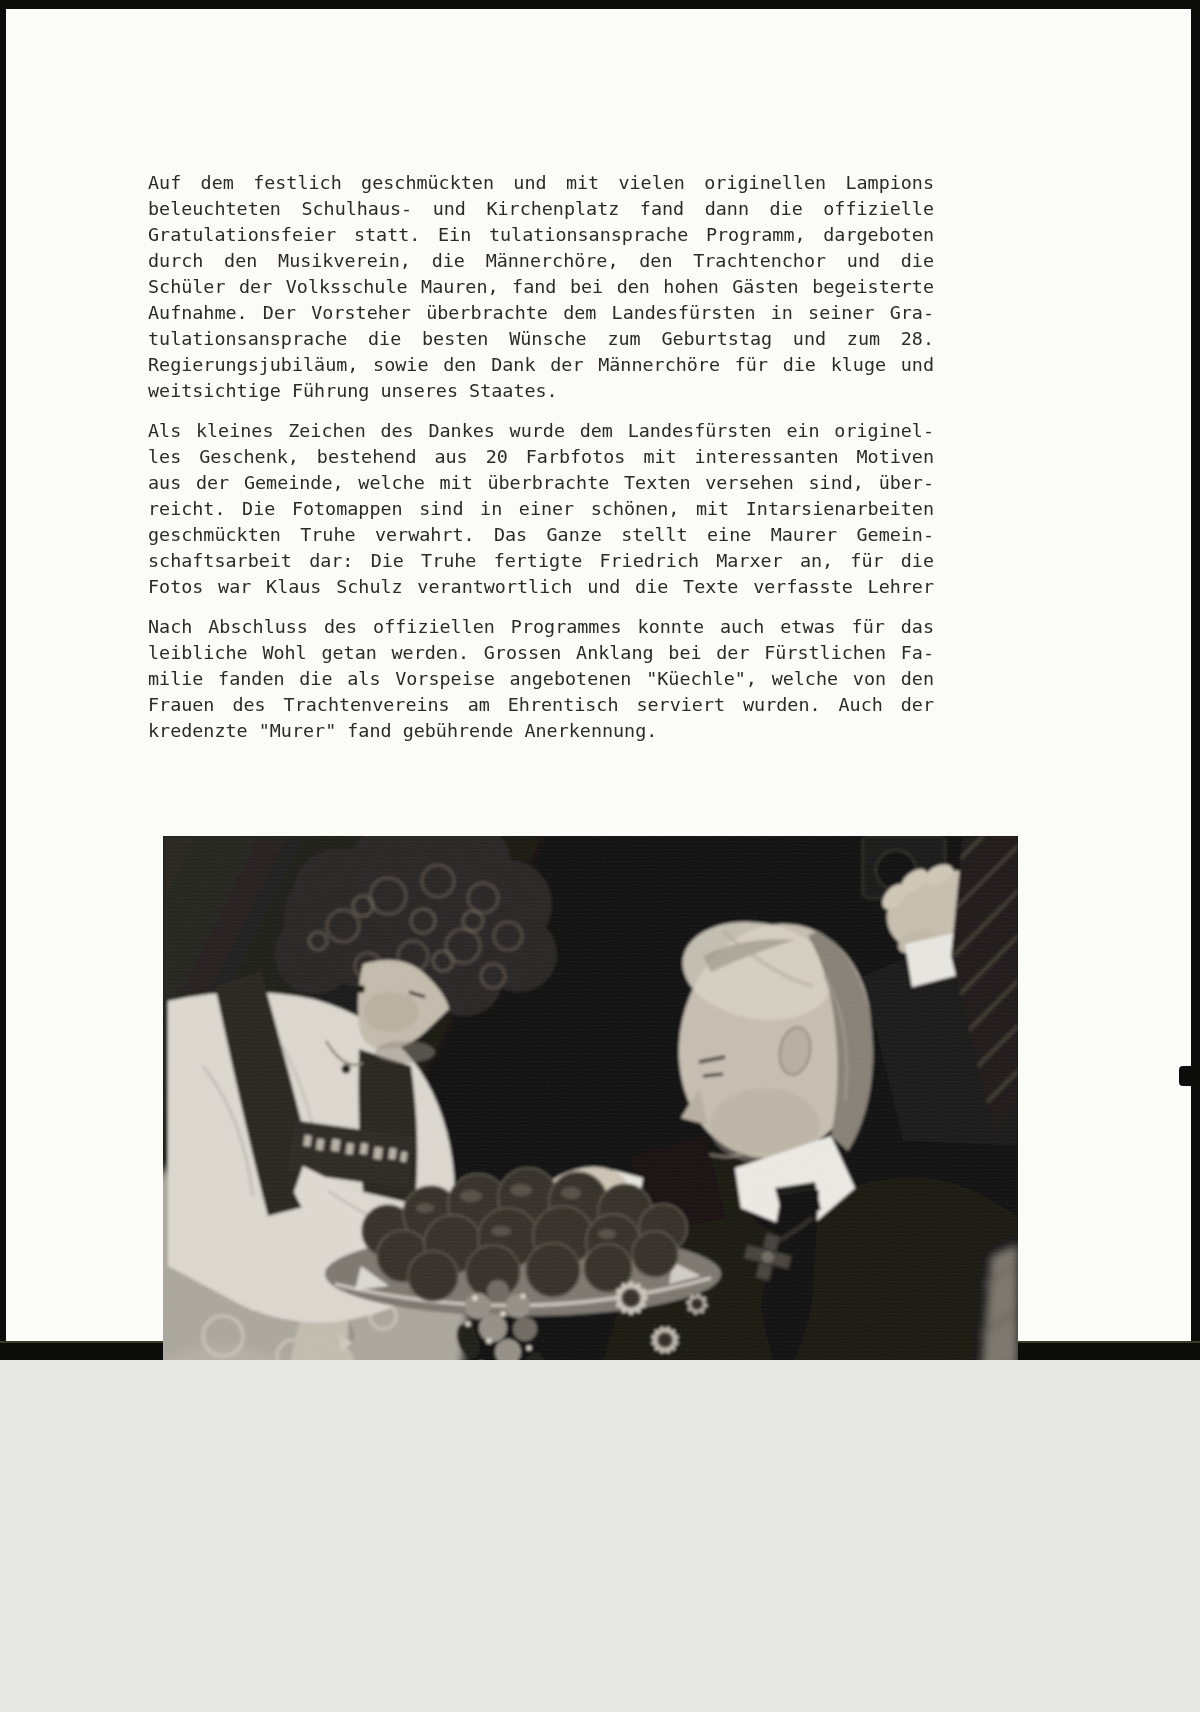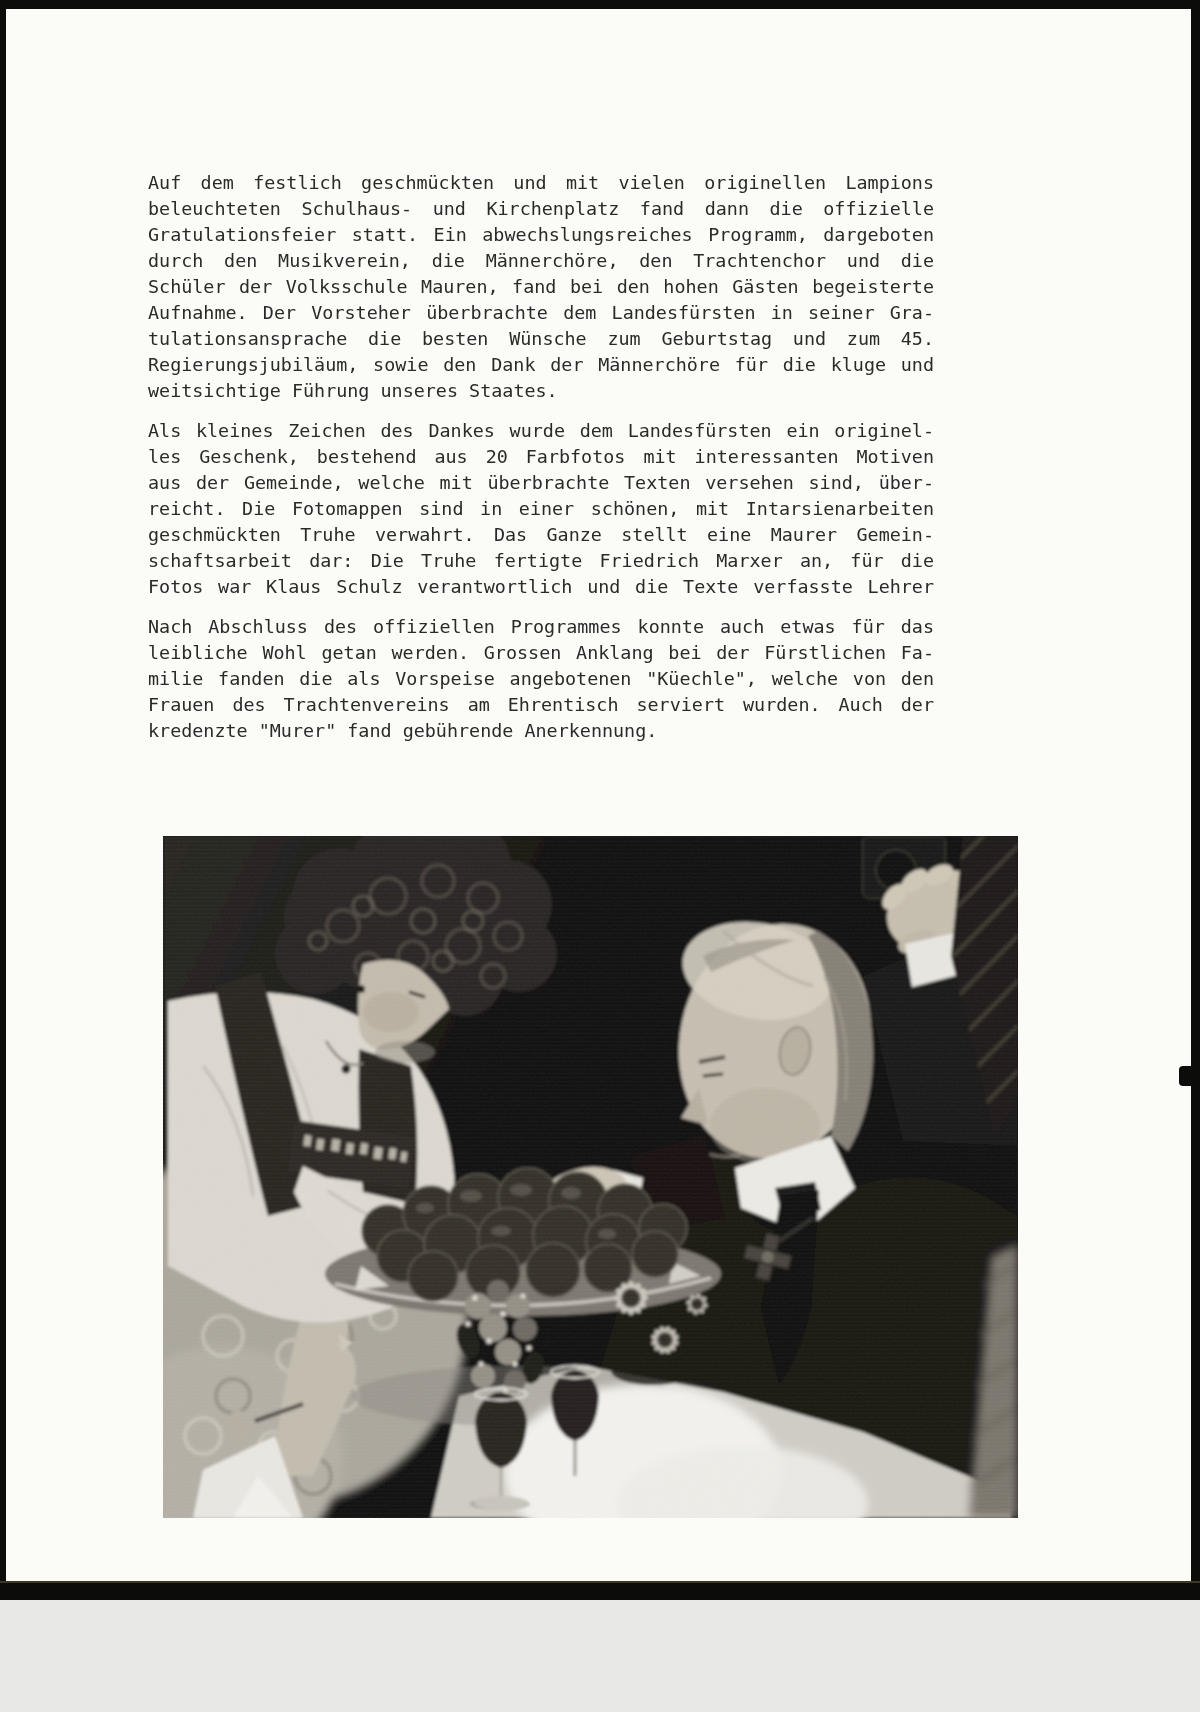--- a/index.html
+++ b/index.html
@@ -1,19 +1,19 @@
 <!DOCTYPE html>
 <html lang="de"><head>
 <meta charset="utf-8">
 <title>Seite 56</title>
 <style>
   html,body{margin:0;padding:0;background:#e8e8e6;}
   .page{
     position:relative;
-    width:1200px;height:1600px;
+    width:1200px;height:1360px;
     background:#fbfbf8;
     overflow:hidden;
     font-family:"DejaVu Sans Mono", monospace;
   }
   
   .edge{position:absolute;background:#0c0c0b;}
   .edge-top{left:0;top:0;width:1200px;height:9px;}
   .edge-left{left:0;top:0;width:6px;height:1712px;}
   .edge-right{right:0;top:0;width:9px;height:1712px;}
   .edge-bottom{left:0;bottom:0;width:1200px;height:17px;border-top:2px solid #3c3b22;}
@@ -54,25 +54,25 @@
   <div class="edge edge-top"></div>
   <div class="edge edge-left"></div>
   <div class="edge edge-right"></div>
   <div class="edge edge-nub"></div>
   <div class="edge edge-bottom"></div>
 
   <main class="text-block">
       <div class="para">
         <div class="line">Auf dem festlich geschmückten und mit vielen originellen Lampions</div>
         <div class="line">beleuchteten Schulhaus- und Kirchenplatz fand dann die offizielle</div>
-        <div class="line">Gratulationsfeier statt. Ein abwechslungsreiches Programm, dargeboten</div>
+        <div class="line">Gratulationsfeier statt. Ein tulationsansprache Programm, dargeboten</div>
         <div class="line">durch den Musikverein, die Männerchöre, den Trachtenchor und die</div>
         <div class="line">Schüler der Volksschule Mauren, fand bei den hohen Gästen begeisterte</div>
         <div class="line">Aufnahme. Der Vorsteher überbrachte dem Landesfürsten in seiner Gra-</div>
-        <div class="line">tulationsansprache die besten Wünsche zum Geburtstag und zum 45.</div>
+        <div class="line">tulationsansprache die besten Wünsche zum Geburtstag und zum 28.</div>
         <div class="line">Regierungsjubiläum, sowie den Dank der Männerchöre für die kluge und</div>
         <div class="line last">weitsichtige Führung unseres Staates.</div>
       </div>
       <div class="para">
         <div class="line">Als kleines Zeichen des Dankes wurde dem Landesfürsten ein originel-</div>
         <div class="line">les Geschenk, bestehend aus 20 Farbfotos mit interessanten Motiven</div>
         <div class="line">aus der Gemeinde, welche mit überbrachte Texten versehen sind, über-</div>
         <div class="line">reicht. Die Fotomappen sind in einer schönen, mit Intarsienarbeiten</div>
         <div class="line">geschmückten Truhe verwahrt. Das Ganze stellt eine Maurer Gemein-</div>
         <div class="line">schaftsarbeit dar: Die Truhe fertigte Friedrich Marxer an, für die</div>

